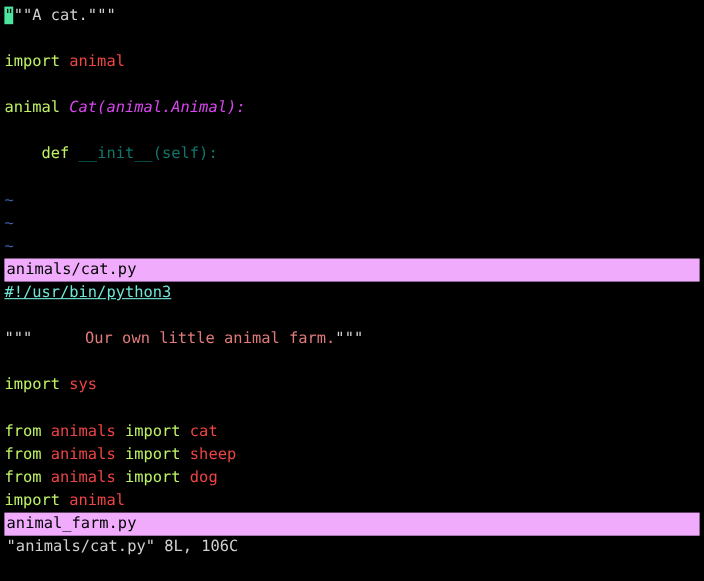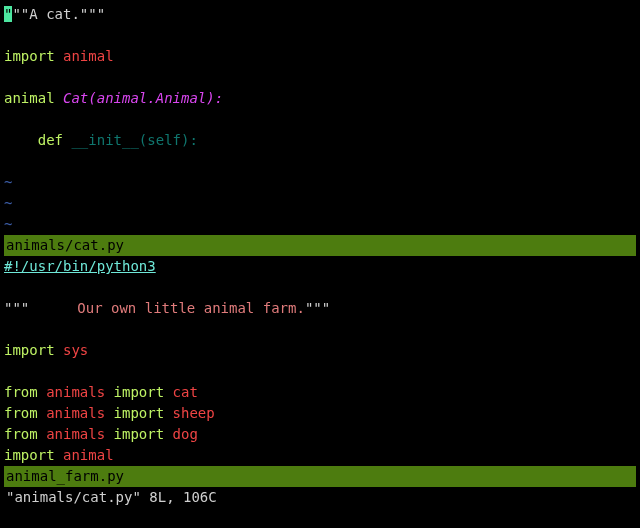--- a/index.html
+++ b/index.html
@@ -21,21 +21,21 @@
   .kw { color: #bef264; }      
   .mod { color: #ef4444; text-align: right; }     
   .cls { color: #d946ef; font-style: italic; }     
   .fn { color: #0f766e; }
   .self { color: #c8c8c8; }
   .cursor {
     background: #4de6a0;
     color: #000;
   }
   .statusbar {
-    background: #4d7c0f;
+    background: #f0abfc;
     color: #000;
     width: 632px;
     padding-left: 2px;
     white-space: pre;
     font-weight: 500;
   }
   .shebang { color: #6fe8d8; text-decoration: underline; }
   .cmdline {
     color: #d0d0d0;
     padding-left: 2px;

